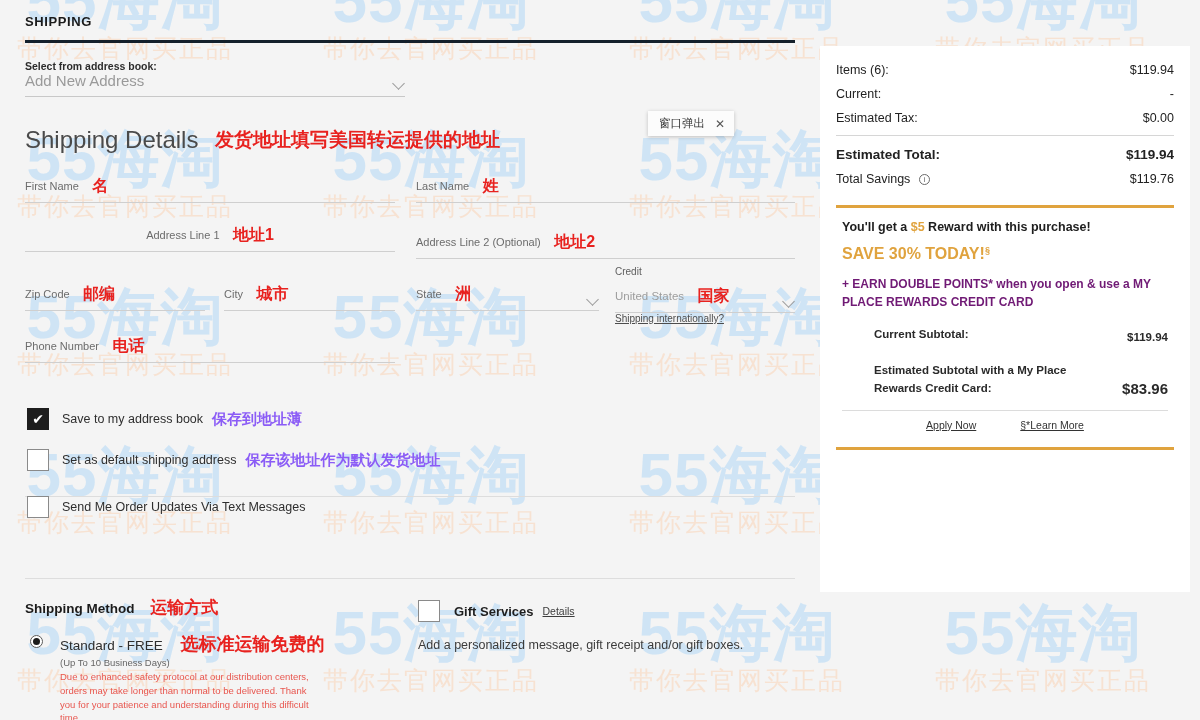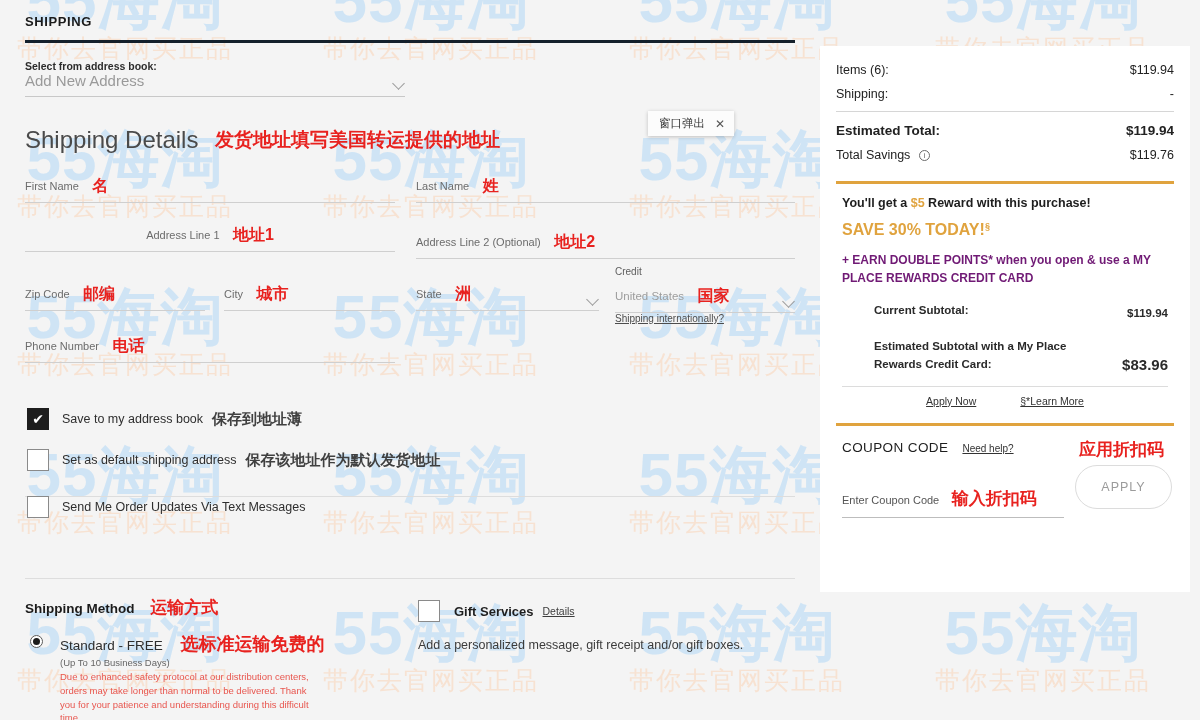--- a/index.html
+++ b/index.html
@@ -134,21 +134,21 @@
     background: #fff;
     display: flex; align-items: center; justify-content: center;
     flex: 0 0 auto;
   }
   .cb.checked { background: #1d1d1d; border-color: #1d1d1d; }
   .cb.checked::after {
     content: "✔"; color: #fff; font-size: 14px; line-height: 1;
   }
   .cb-row .txt { font-size: 12.5px; color: #2e2e2e; margin-left: 13px; }
   .cb-row .cn {
-    color: #404040; font-weight: bold; font-size: 15px; margin-left: 9px;
+    color: #8b5cf6; font-weight: bold; font-size: 15px; margin-left: 9px;
   }
 
   #divider-1 {
     position: absolute; left: 25px; top: 496px;
     width: 770px; height: 1px; background: #ddd;
   }
   #divider-2 {
     position: absolute; left: 25px; top: 578px;
     width: 770px; height: 1px; background: #ddd;
   }
@@ -491,22 +491,26 @@
   <span class="x">✕</span>
 </div>
 
 <div id="summary">
 
   <div class="sum-line">
     <span>Items (6):</span>
     <span>$119.94</span>
   </div>
   <div class="sum-line">
-    <span>Shipping:</span>
+    <span>Current:</span>
     <span>-</span>
+  </div>
+  <div class="sum-line">
+    <span>Estimated Tax:</span>
+    <span>$0.00</span>
   </div>
 
   <div class="sum-rule"></div>
 
   <div class="sum-line total">
     <span>Estimated Total:</span>
     <span>$119.94</span>
   </div>
   <div class="sum-line">
     <span>
@@ -539,25 +543,13 @@
 
   <div class="thin-rule"></div>
 
   <div class="links">
     <a href="#">Apply Now</a>
     <a href="#">§*Learn More</a>
   </div>
 
   <div class="accent-rule" style="margin-top:16px;"></div>
 
-  <div id="coupon">
-    <div class="c-head">
-      <span class="c-title">COUPON CODE</span>
-      <a class="c-help" href="#">Need help?</a>
-    </div>
-    <div class="c-cn">应用折扣码</div>
-    <div class="c-input">
-      <span class="c-ph">Enter Coupon Code</span>
-      <span class="c-ph-cn">输入折扣码</span>
-    </div>
-    <div id="apply-btn">APPLY</div>
-  </div>
 </div>
 
 </body></html>

